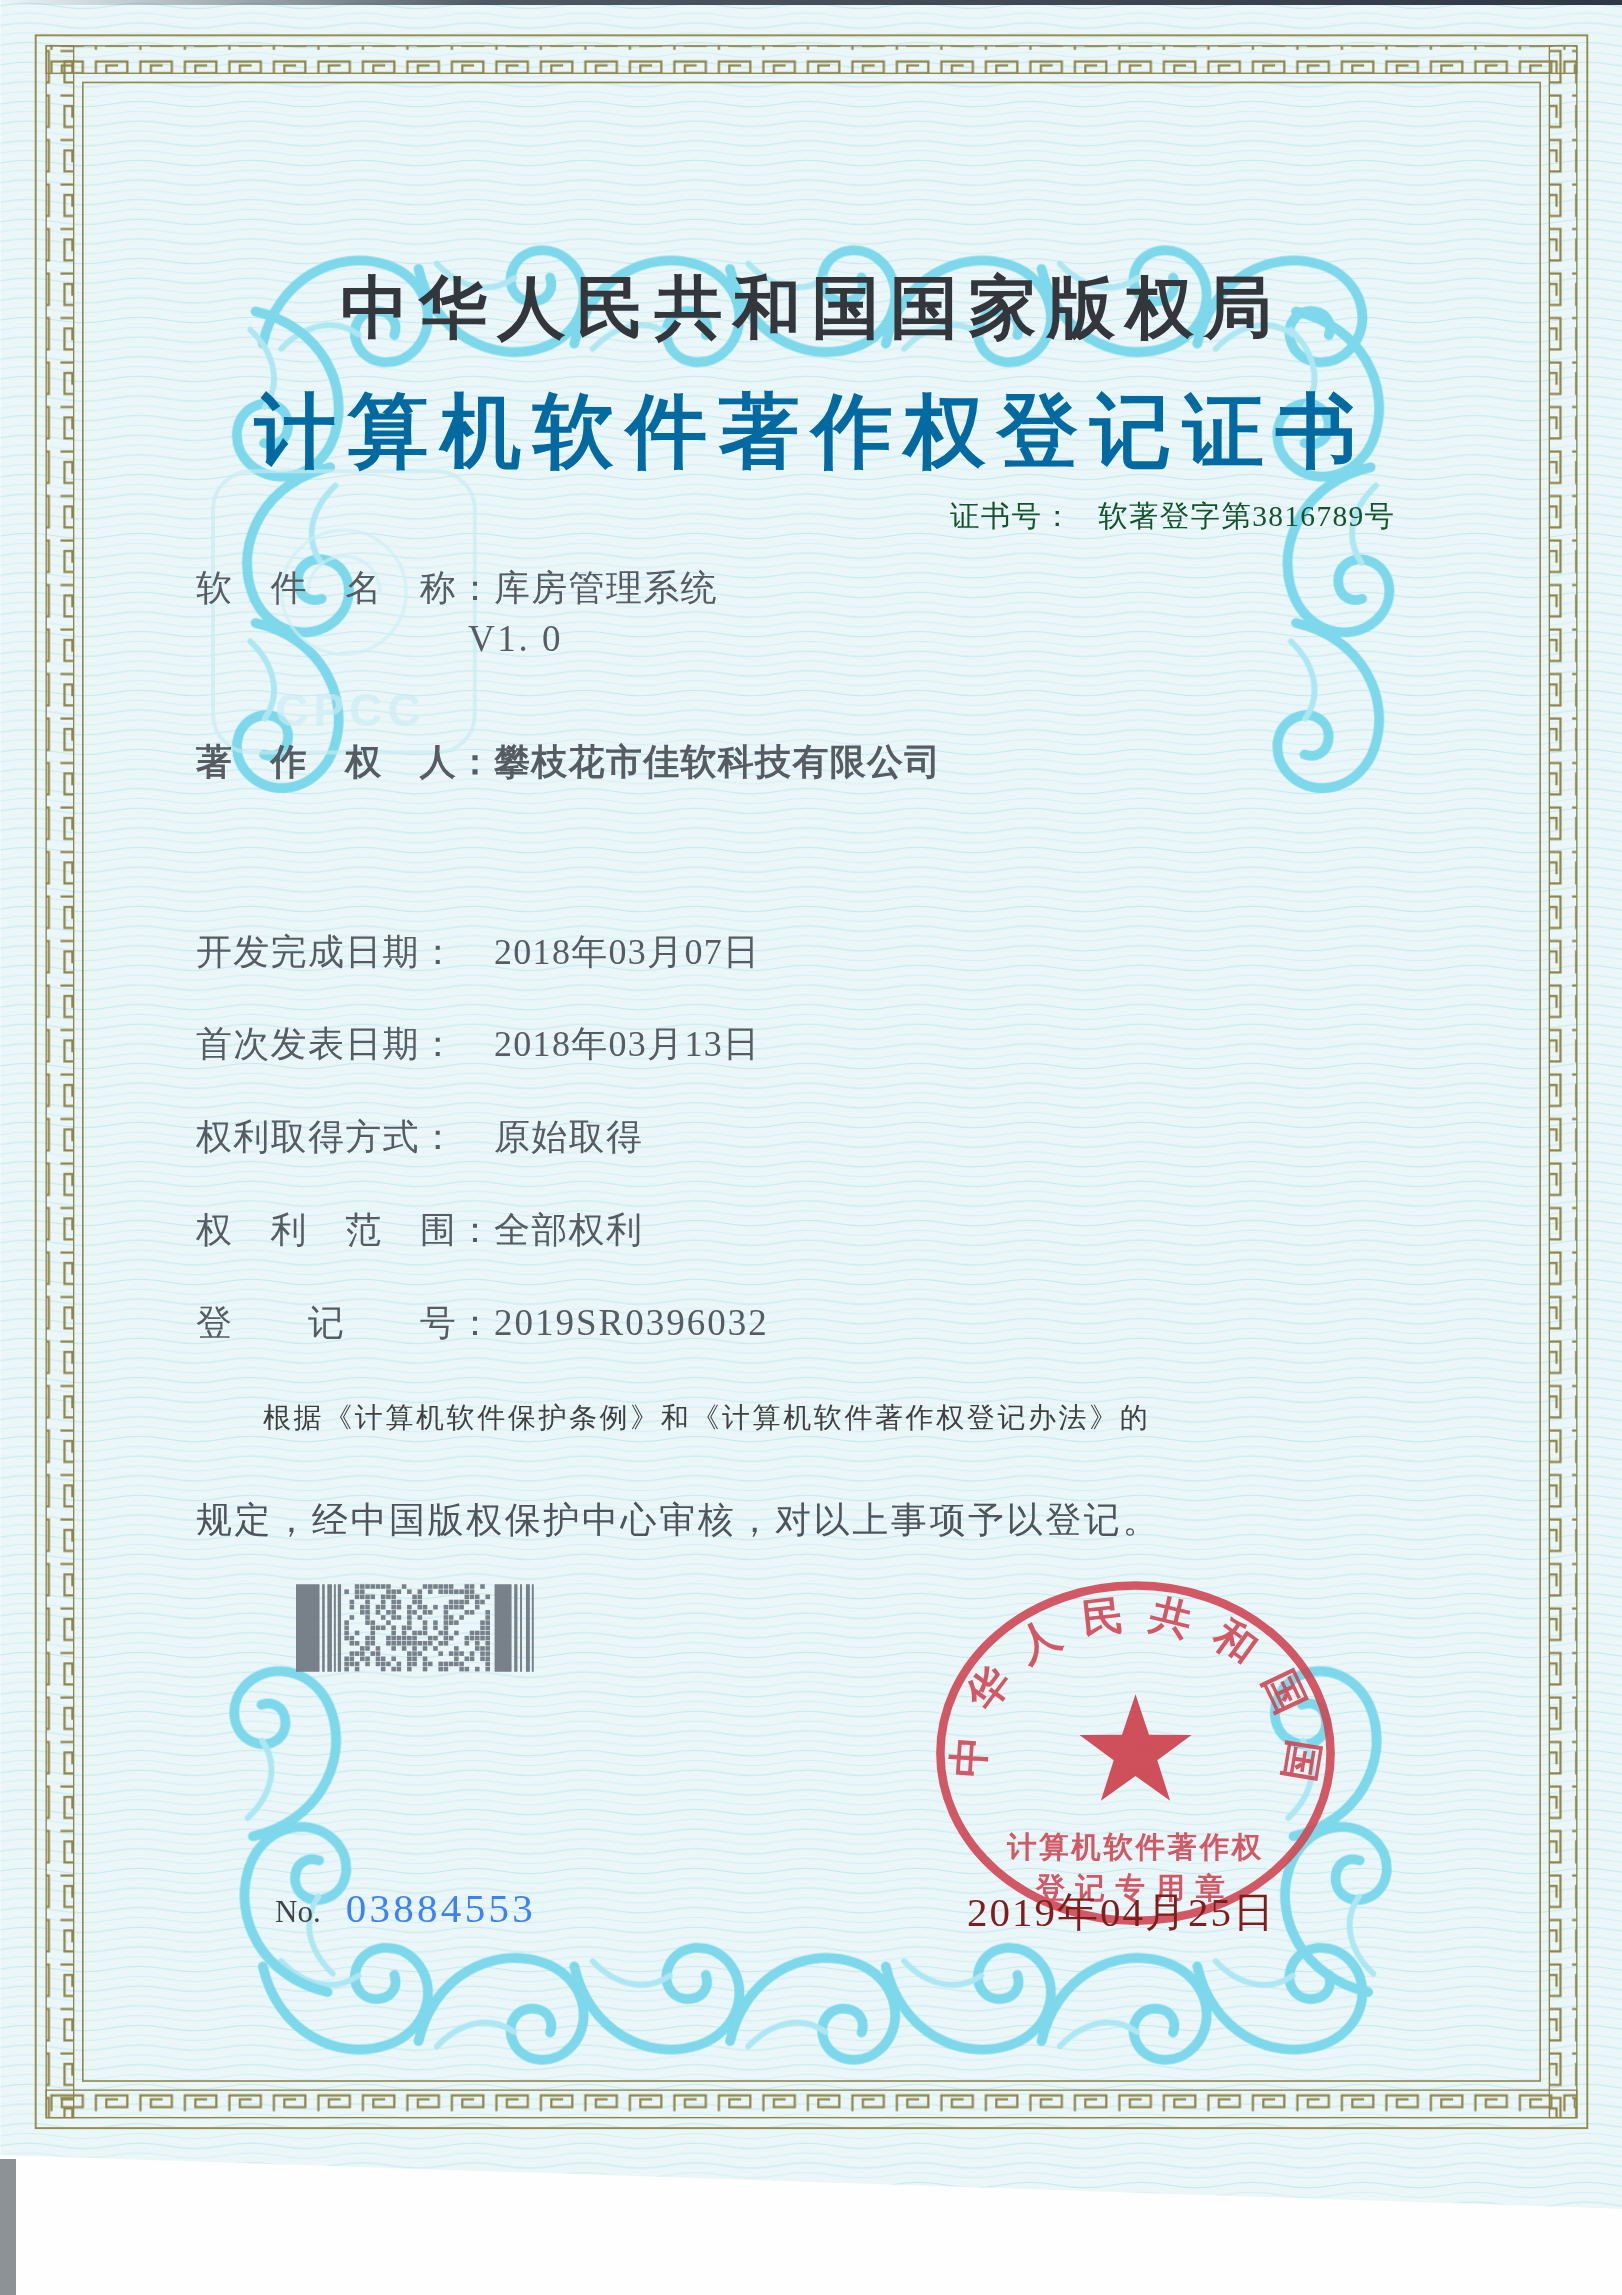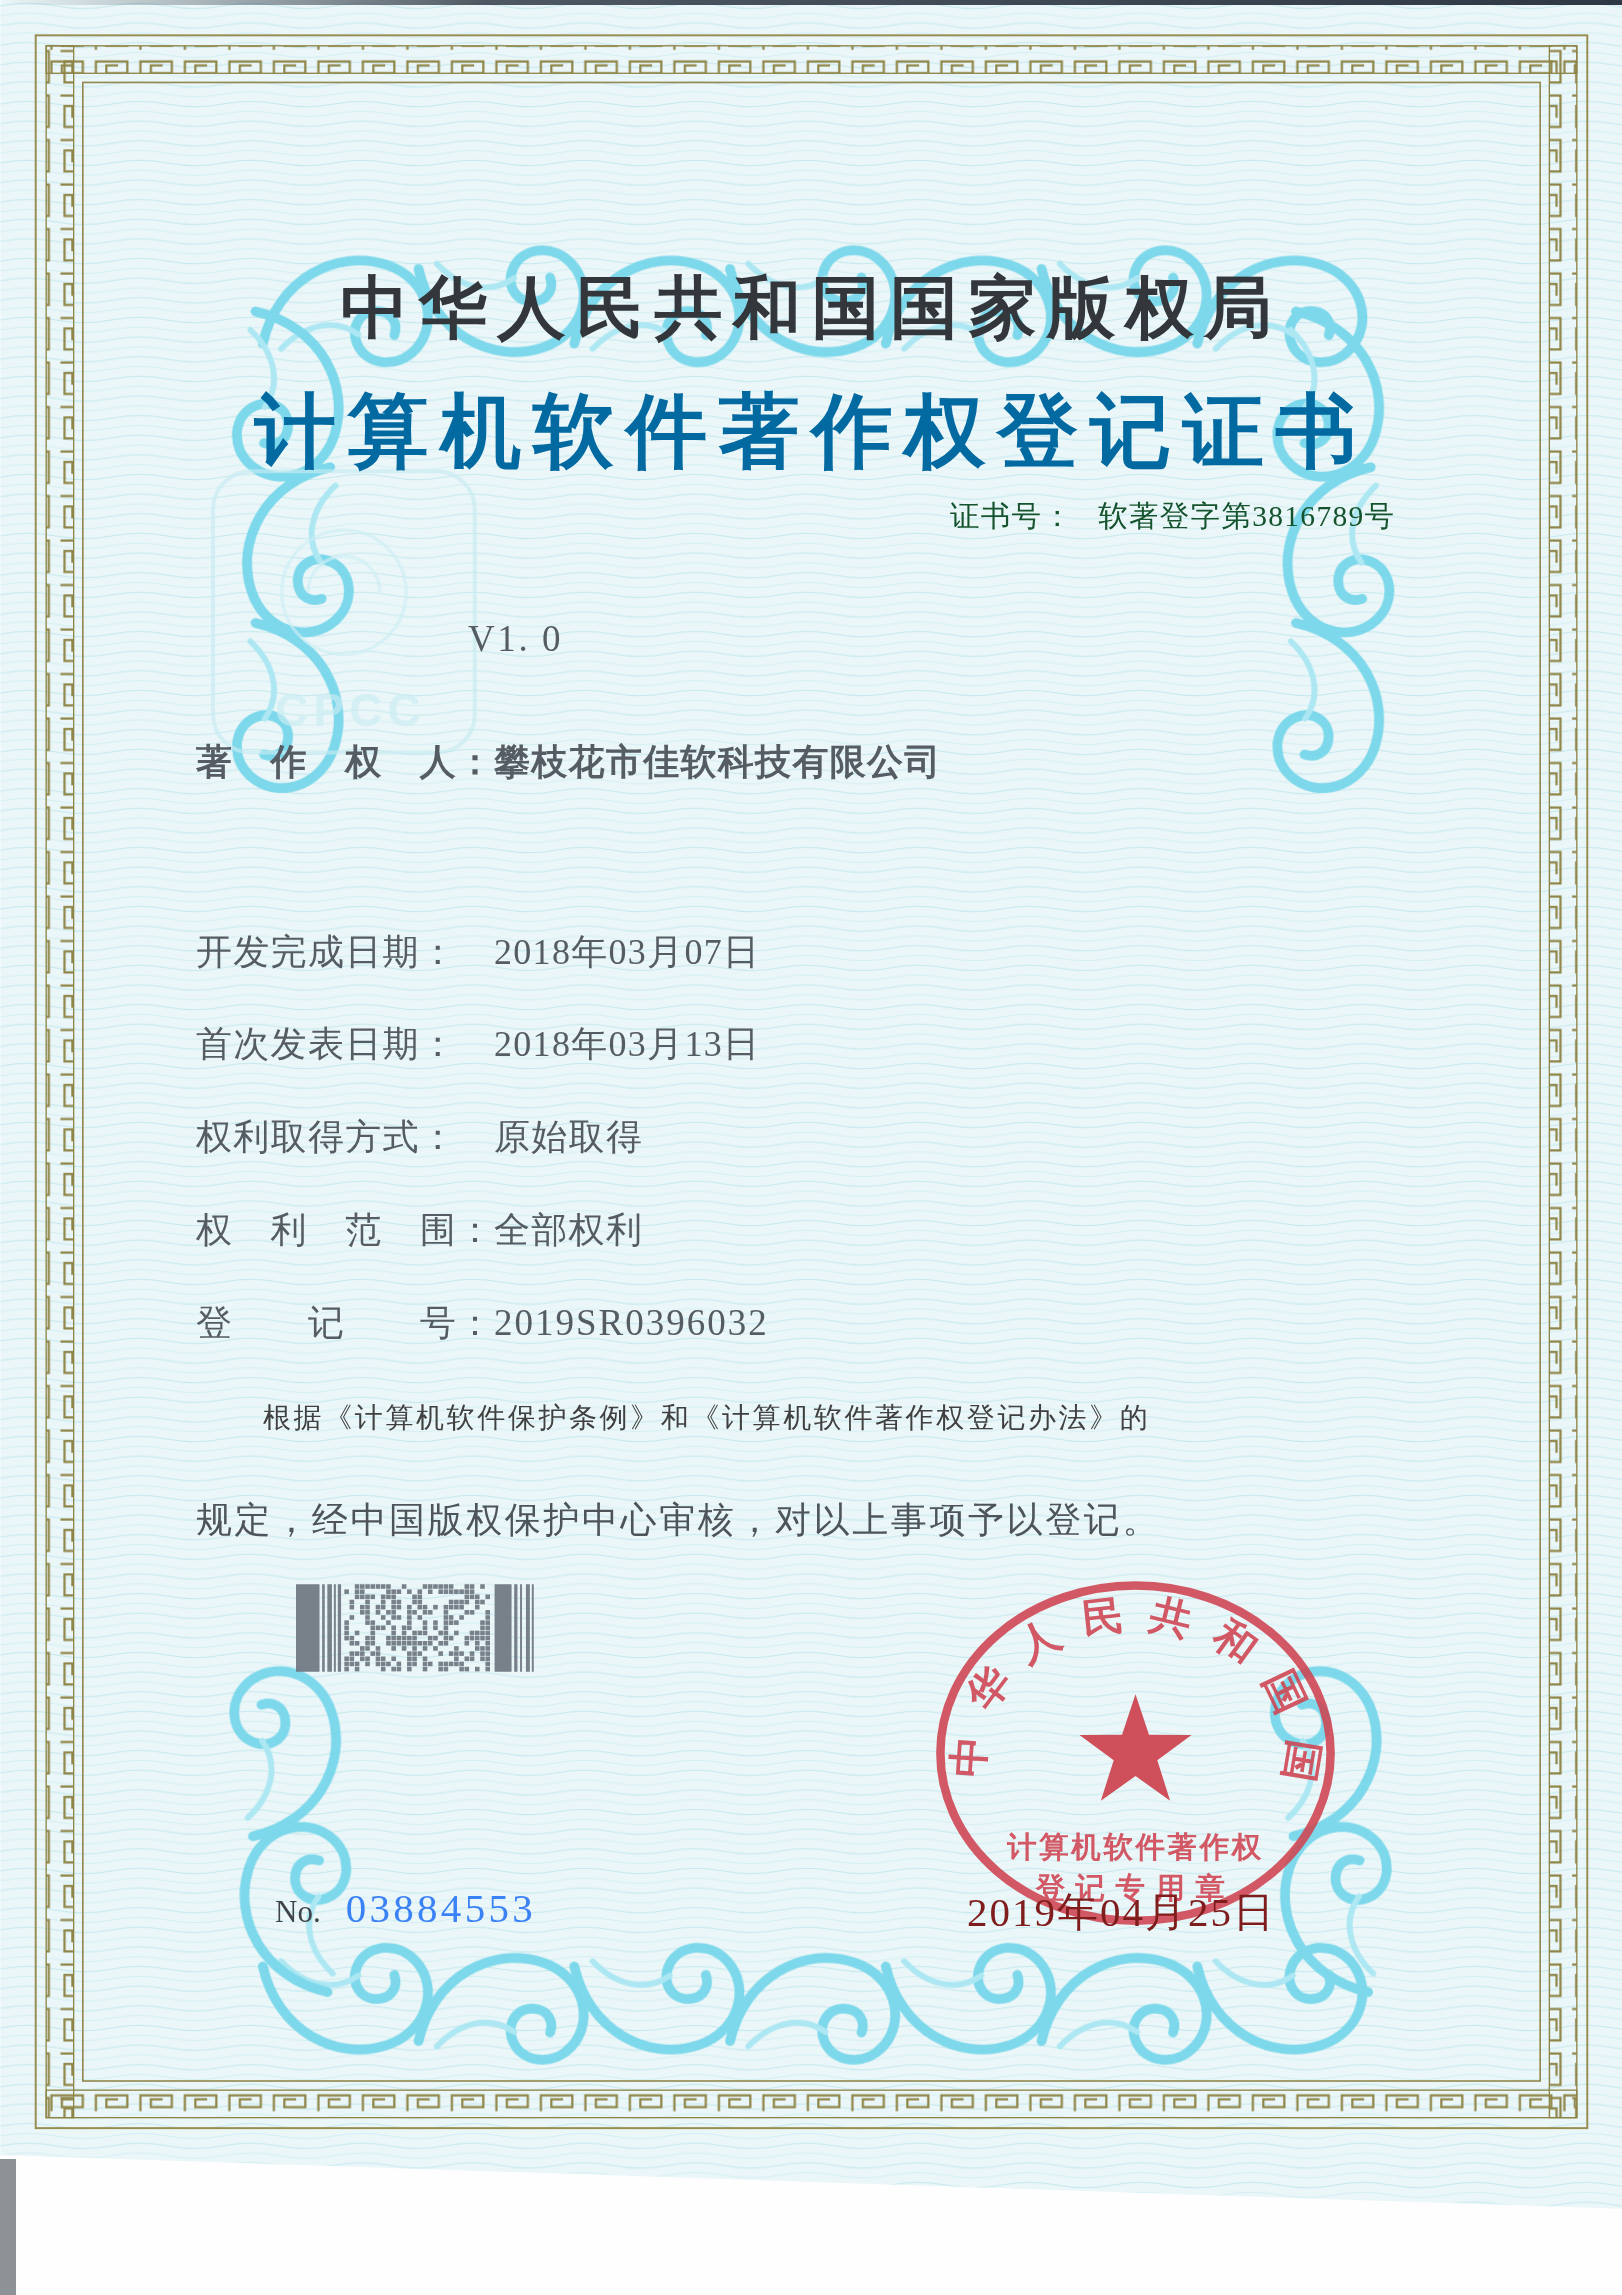--- a/index.html
+++ b/index.html
@@ -117,20 +117,23 @@
     </g>
   </svg>
 
   <div class="txt title1">中华人民共和国国家版权局</div>
   <div class="txt title2">计算机软件著作权登记证书</div>
 
   <div class="txt certno">
     <span>证书号：</span><span class="cv">软著登字第3816789号</span>
   </div>
 
+  <div class="row r0">
+    <span class="lbl">软　件　名　称：</span><span class="val">库房管理系统</span>
+  </div>
   <div class="txt version">V1. 0</div>
 
   <div class="row r1">
     <span class="lbl">著　作　权　人：</span><span class="val">攀枝花市佳软科技有限公司</span>
   </div>
   <div class="row r2">
     <span class="lbl">开发完成日期：</span><span class="val">2018年03月07日</span>
   </div>
   <div class="row r3">
     <span class="lbl">首次发表日期：</span><span class="val">2018年03月13日</span>

